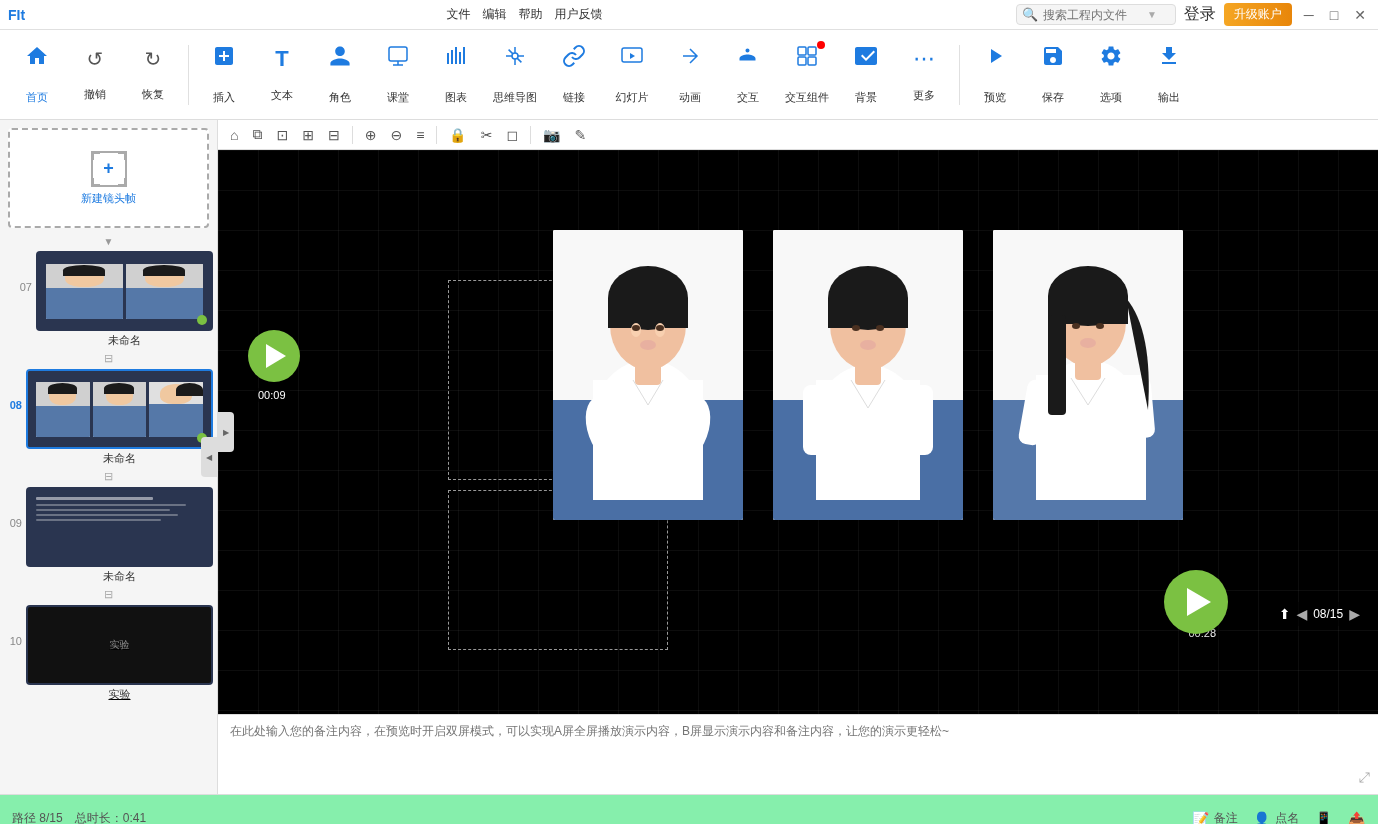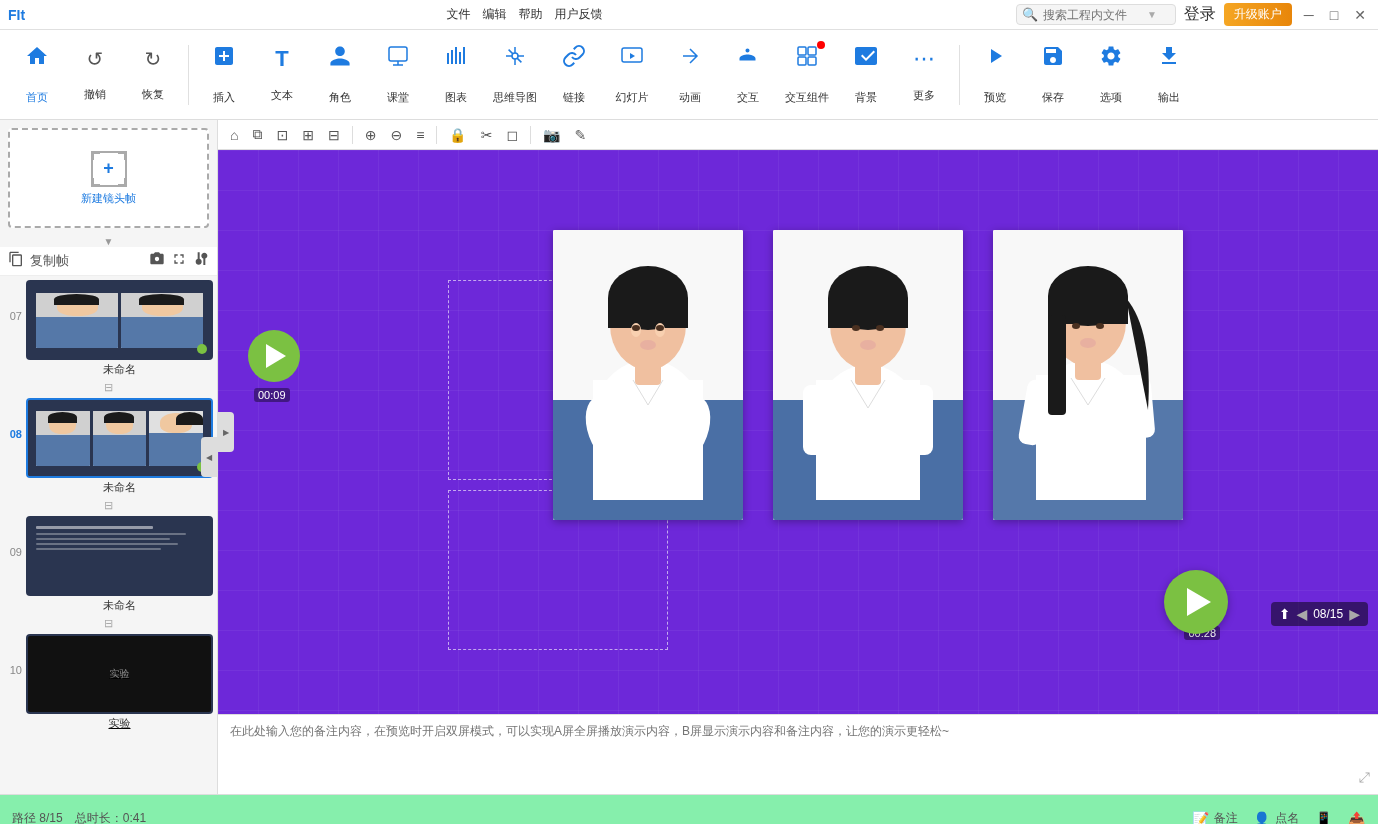--- a/index.html
+++ b/index.html
@@ -163,21 +163,21 @@
       align-items: center;
       padding: 0 8px;
       gap: 6px;
     }
     #canvas-toolbar .ct-btn { font-size: 14px; color: #555; cursor: pointer; padding: 2px 4px; }
     #canvas-toolbar .ct-sep { width: 1px; height: 18px; background: #ddd; margin: 0 2px; }
 
     #slide-canvas {
       flex: 1;
       position: relative;
-      background: #6d28d9;
+      background: #000000;
       overflow: hidden;
     }
 
     
     #slide-canvas::before {
       content: '';
       position: absolute;
       top: 0; left: 0; right: 0; bottom: 0;
       background-image:
         linear-gradient(rgba(255,255,255,0.05) 1px, transparent 1px),
@@ -590,49 +590,25 @@
         <span style="font-size:18px;color:#1e7be0;font-weight:bold;">+</span>
         <span style="position:absolute;top:-1px;left:-1px;width:8px;height:8px;border-top:2px solid #aaa;border-left:2px solid #aaa;"></span>
         <span style="position:absolute;top:-1px;right:-1px;width:8px;height:8px;border-top:2px solid #aaa;border-right:2px solid #aaa;"></span>
         <span style="position:absolute;bottom:-1px;left:-1px;width:8px;height:8px;border-bottom:2px solid #aaa;border-left:2px solid #aaa;"></span>
         <span style="position:absolute;bottom:-1px;right:-1px;width:8px;height:8px;border-bottom:2px solid #aaa;border-right:2px solid #aaa;"></span>
       </div>
       <span class="new-label">新建镜头帧</span>
     </div>
     <div class="scroll-arrow">▼</div>
 
-    <div class="slide-tools">
-      <span class="tool-btn">
-        <svg width="16" height="16" viewBox="0 0 24 24" fill="#555">
-            <path d="M16 1H4c-1.1 0-2 .9-2 2v14h2V3h12V1zm3 4H8c-1.1 0-2 .9-2 2v14c0 1.1.9 2 2 2h11c1.1 0 2-.9 2-2V7c0-1.1-.9-2-2-2zm0 16H8V7h11v14z"></path>
-          </svg>
-      </span>
-      <span class="tool-btn-small">复制帧</span>
-      <div class="tool-sep"></div>
-      <span class="tool-btn">
-        <svg width="16" height="16" viewBox="0 0 24 24" fill="#555">
-            <path d="M12 15.2c-1.8 0-3.2-1.4-3.2-3.2S10.2 8.8 12 8.8s3.2 1.4 3.2 3.2-1.4 3.2-3.2 3.2zM9 2L7.17 4H4c-1.1 0-2 .9-2 2v12c0 1.1.9 2 2 2h16c1.1 0 2-.9 2-2V6c0-1.1-.9-2-2-2h-3.17L15 2H9z"></path>
-          </svg>
-      </span>
-      <span class="tool-btn">
-        <svg width="16" height="16" viewBox="0 0 24 24" fill="#555">
-            <path d="M7 14H5v5h5v-2H7v-3zm-2-4h2V7h3V5H5v5zm12 7h-3v2h5v-5h-2v3zM14 5v2h3v3h2V5h-5z"></path>
-          </svg>
-      </span>
-      <span class="tool-btn">
-        <svg width="16" height="16" viewBox="0 0 24 24" fill="#555">
-            <path d="M17 2.5c-2.5 0-4.5 2-4.5 4.5 0 2 1.3 3.6 3 4.2V21h3v-9.8c1.7-.6 3-2.3 3-4.2 0-2.5-2-4.5-4.5-4.5zM7 2v9.8C5.3 12.4 4 14 4 16c0 2.5 2 4.5 4.5 4.5S13 18.5 13 16c0-2-1.3-3.6-3-4.2V2H7z"></path>
-          </svg>
-      </span>
-    </div>
 
     <div class="slides-list">
 
       <div style="margin-bottom:2px;">
-        <div style="display:flex;align-items:flex-start;">
+        <div style="display:flex;align-items:flex-start;margin-left:10px;">
           <span class="slide-num">07</span>
           <div style="flex:1;">
             <div class="slide-thumb">
               <div class="thumb-content">
                 <div style="display:flex;gap:3px;padding:8px;height:100%;align-items:center;">
                   <div style="flex:1;height:55px;background:#e8e8e8;border-radius:1px;position:relative;overflow:hidden;">
                     <div style="width:100%;height:45%;background:#d0d0d0;"></div>
                     <div style="width:100%;height:55%;background:#5578a8;"></div>
                     <div style="position:absolute;top:5%;left:25%;width:50%;height:38%;background:#f0c8a0;border-radius:50% 50% 40% 40%;"></div>
                     <div style="position:absolute;top:2%;left:22%;width:55%;height:20%;background:#1a1a1a;border-radius:50% 50% 0 0;"></div>

